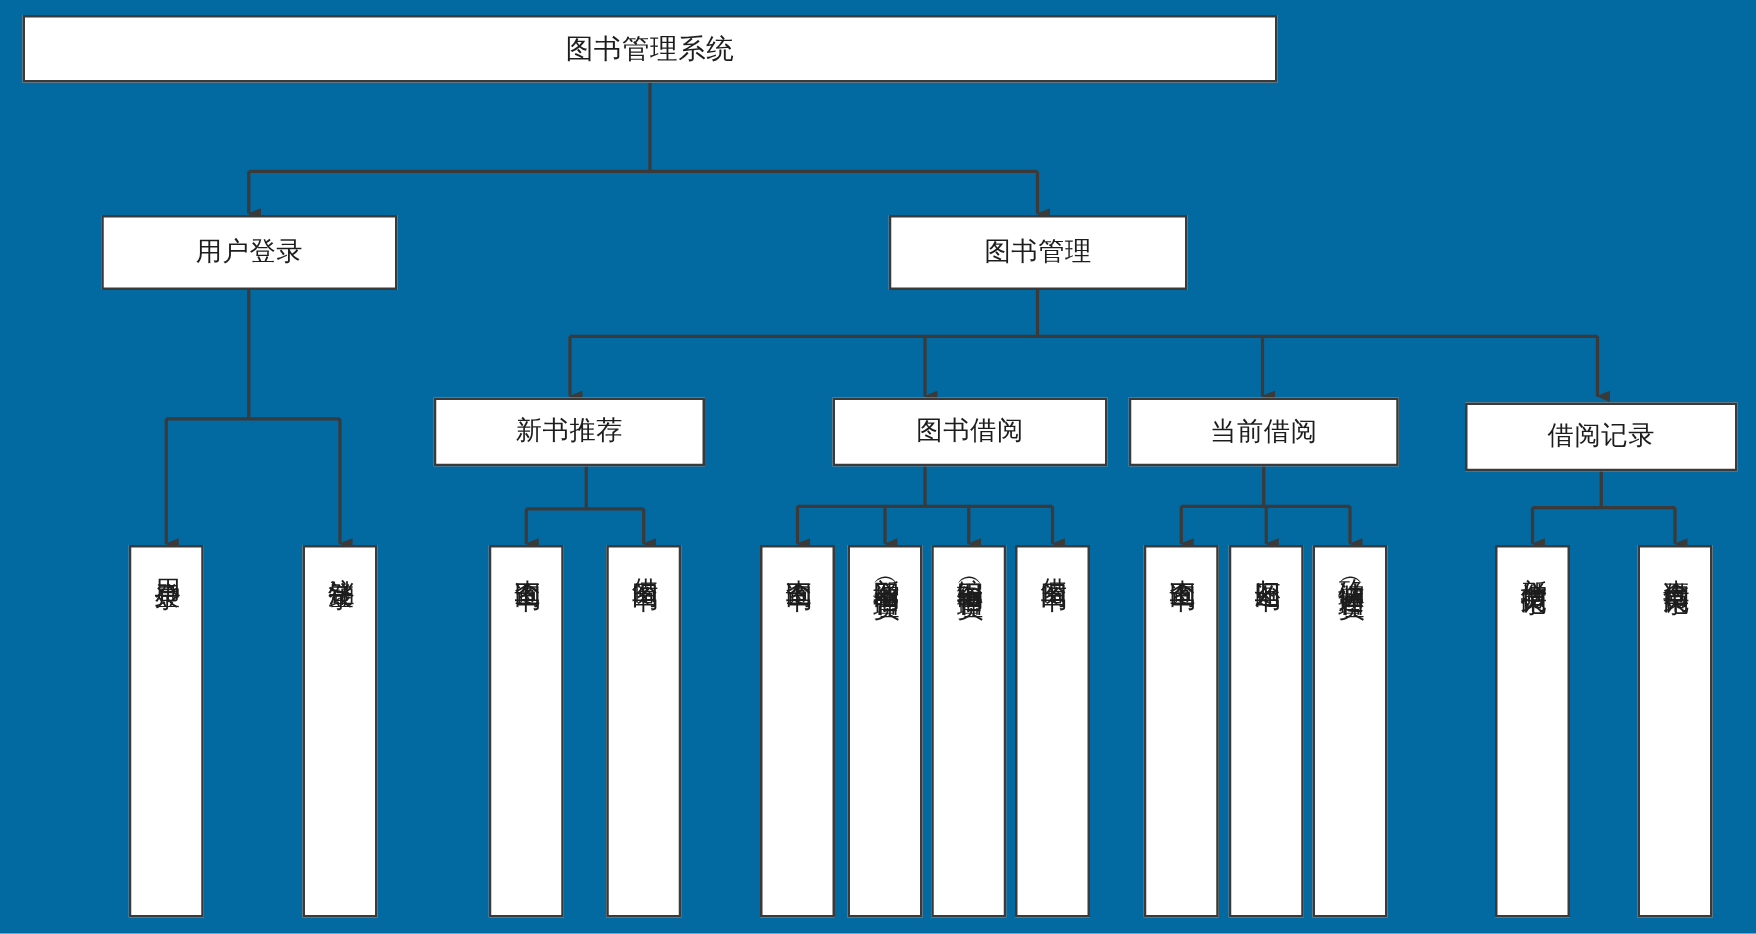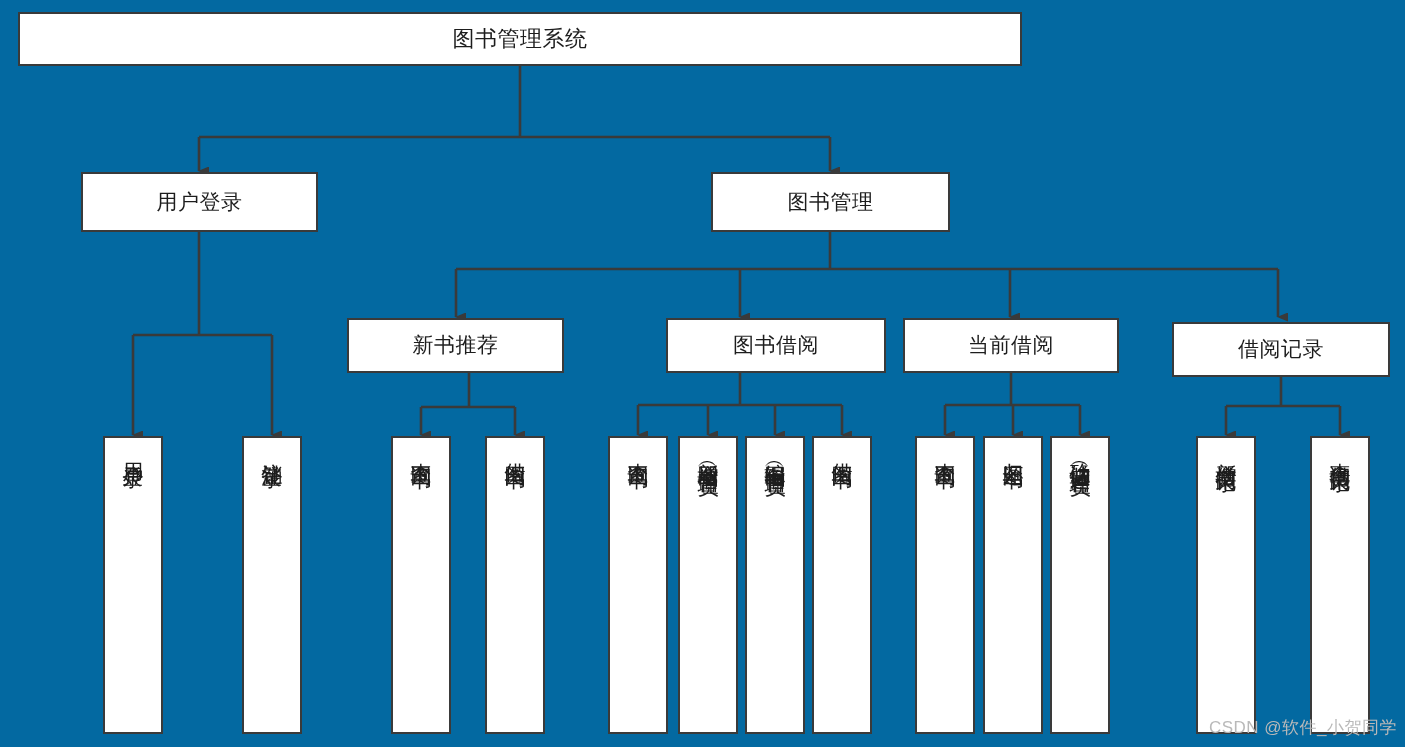--- a/index.html
+++ b/index.html
@@ -181,14 +181,13 @@
         <span class="node-label">确认归还（管理员）</span>
       </div>
       <div class="node vert" style="left: 1196px; top: 436px; width: 60px; height: 298px;">
         <span class="node-label">新增借阅记录</span>
       </div>
       <div class="node vert" style="left: 1310px; top: 436px; width: 60px; height: 298px;">
         <span class="node-label">查询借阅记录</span>
       </div>
     </div>
 
-  <div class="watermark">CSDN @软件_小贺同学</div>
 </div>
 
 </body></html>

